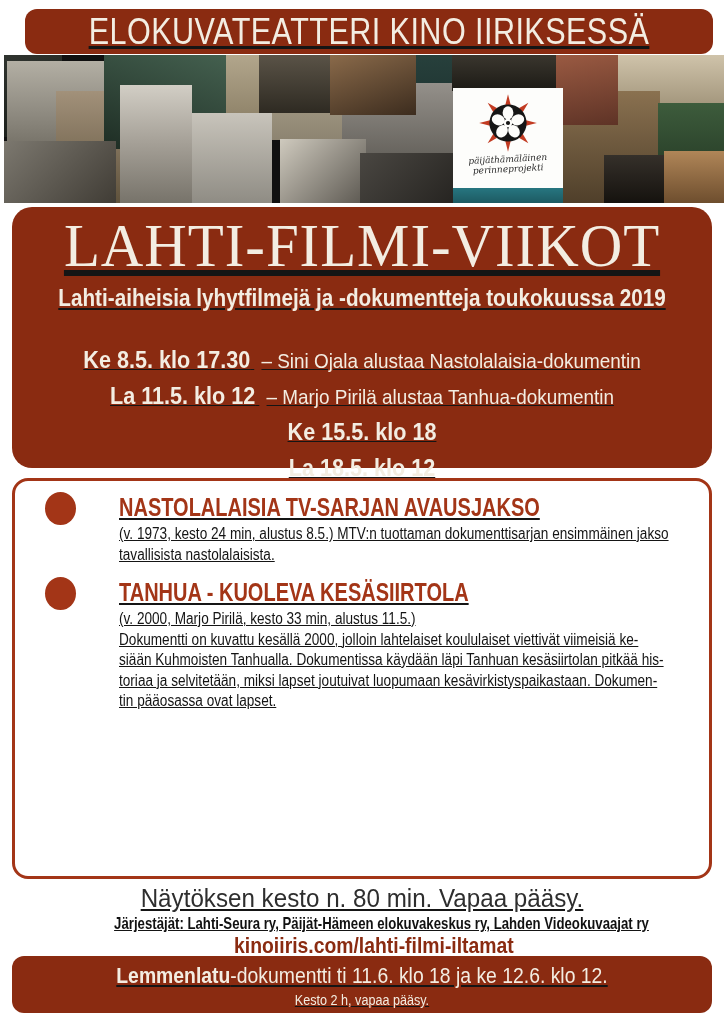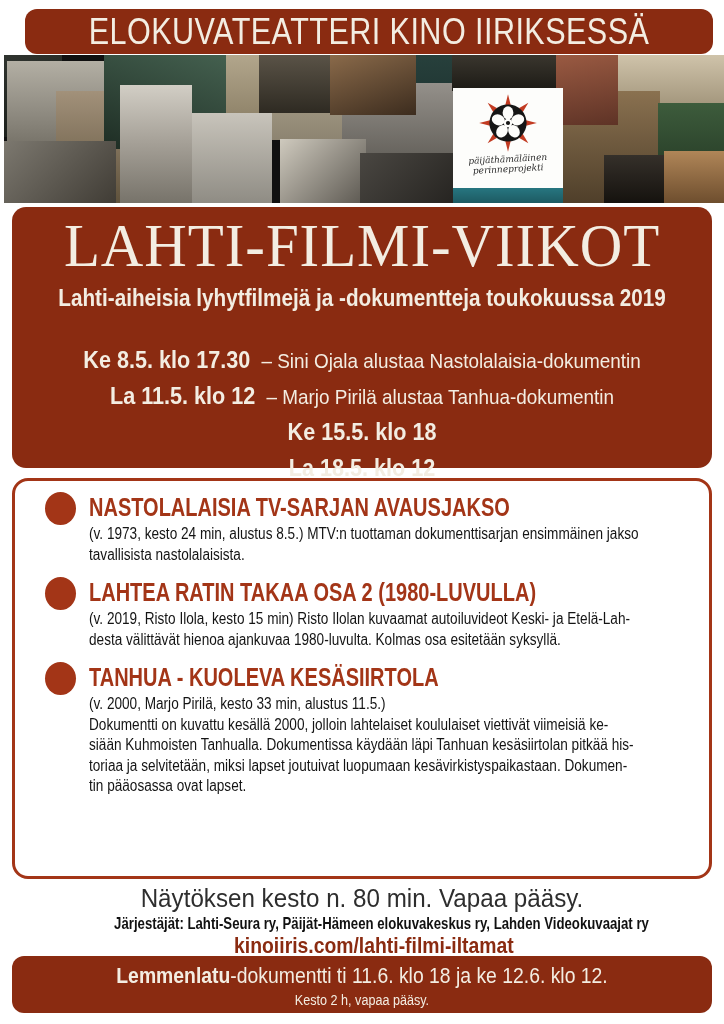--- a/index.html
+++ b/index.html
@@ -5,41 +5,41 @@
   :root{
     --maroon:#8a2b11; --accent:#a33517; --cream:#f3ede2;
     --ink:#151515; --gray-text:#2e2e2e; --logo-red:#c23b22;
   }
   *{margin:0;padding:0;box-sizing:border-box;}
   html,body{width:724px;height:1024px;}
   body{
     position:relative;background:#ffffff;overflow:hidden;
     font-family:"Liberation Sans",sans-serif;color:var(--ink);
   }
-  .abs{position:absolute;}
+  .abs{position:absolute;text-decoration:underline;}
 
   
   #banner{left:25px;top:9px;width:688px;height:45px;background:var(--maroon);border-radius:12px;}
   #banner .txt{
     display:block;line-height:45px;text-align:center;color:var(--cream);
     font-size:36px;letter-spacing:.5px;transform:scaleX(.85);transform-origin:50% 50%;white-space:nowrap;
   }
 
   
   #collage{left:4px;top:55px;width:720px;height:148px;background:#101010;overflow:hidden;}
   .c-t{position:absolute;display:block;}
   #logo-tile{left:449px;top:33px;width:110px;height:100px;background:#fdfdfb;z-index:6;text-align:center;padding-top:5px;}
   #logo-tile svg{display:block;margin:0 auto;}
   .logo-text{
     display:block;font:italic 9px/10px "DejaVu Serif",serif;color:#2a2a2a;
     white-space:pre-line;transform:rotate(-3deg);margin-top:1px;
   }
 
   
-  #event{left:12px;top:207px;width:700px;height:261px;background:var(--maroon);border-radius:14px;padding-top:6px;}
+  #event{left:12px;top:207px;width:700px;height:261px;background:var(--maroon);border-radius:20px;padding-top:6px;}
   #event .title{
     display:block;text-align:center;color:var(--cream);
     font-family:"Liberation Serif",serif;font-weight:400;
     font-size:62px;line-height:64px;letter-spacing:1px;
     transform:scaleX(.95);transform-origin:50% 50%;white-space:nowrap;
   }
   #event .subtitle{
     display:block;text-align:center;color:var(--cream);font-weight:bold;
     font-size:23px;line-height:26px;margin-top:8px;
     transform:scaleX(.9);transform-origin:50% 50%;white-space:nowrap;
@@ -51,21 +51,21 @@
   }
   .sched-when{font-size:24px;font-weight:bold;}
   .sched-desc{font-size:21px;font-weight:400;margin-left:8px;}
   .sched-desc:empty{display:none;}
 
   
   #films{
     left:12px;top:478px;width:700px;height:401px;background:#fff;
     border:3px solid var(--accent);border-radius:16px;padding-top:12px;
   }
-  .film{position:relative;padding-left:74px;margin-top:13px;}
+  .film{position:relative;padding-left:104px;margin-top:13px;}
   .film:first-of-type{margin-top:0;}
   .film-bullet{
     position:absolute;left:30px;top:-1px;width:31px;height:33px;
     background:var(--accent);border-radius:50%;
   }
   .film h3{
     color:var(--accent);font-size:25px;line-height:29px;font-weight:bold;
     transform:scaleX(.8);transform-origin:0 50%;white-space:nowrap;width:760px;
   }
   .film p{
@@ -182,26 +182,20 @@
 <div id="films" class="abs">
 
     <div class="film">
       <span class="film-bullet"></span>
       <h3>NASTOLALAISIA TV-SARJAN AVAUSJAKSO</h3>
       <p>(v. 1973, kesto 24 min, alustus 8.5.) MTV:n tuottaman dokumenttisarjan ensimmäinen jakso
 tavallisista nastolalaisista.</p>
     </div>
 
 
-    <div class="film">
-      <span class="film-bullet"></span>
-      <h3>LAHTEA RATIN TAKAA OSA 2 (1980-LUVULLA)</h3>
-      <p>(v. 2019, Risto Ilola, kesto 15 min) Risto Ilolan kuvaamat autoiluvideot Keski- ja Etelä-Lah-
-desta välittävät hienoa ajankuvaa 1980-luvulta. Kolmas osa esitetään syksyllä.</p>
-    </div>
 
     <div class="film">
       <span class="film-bullet"></span>
       <h3>TANHUA - KUOLEVA KESÄSIIRTOLA</h3>
       <p>(v. 2000, Marjo Pirilä, kesto 33 min, alustus 11.5.)
 Dokumentti on kuvattu kesällä 2000, jolloin lahtelaiset koululaiset viettivät viimeisiä ke-
 siään Kuhmoisten Tanhualla. Dokumentissa käydään läpi Tanhuan kesäsiirtolan pitkää his-
 toriaa ja selvitetään, miksi lapset joutuivat luopumaan kesävirkistyspaikastaan. Dokumen-
 tin pääosassa ovat lapset.</p>
     </div>

